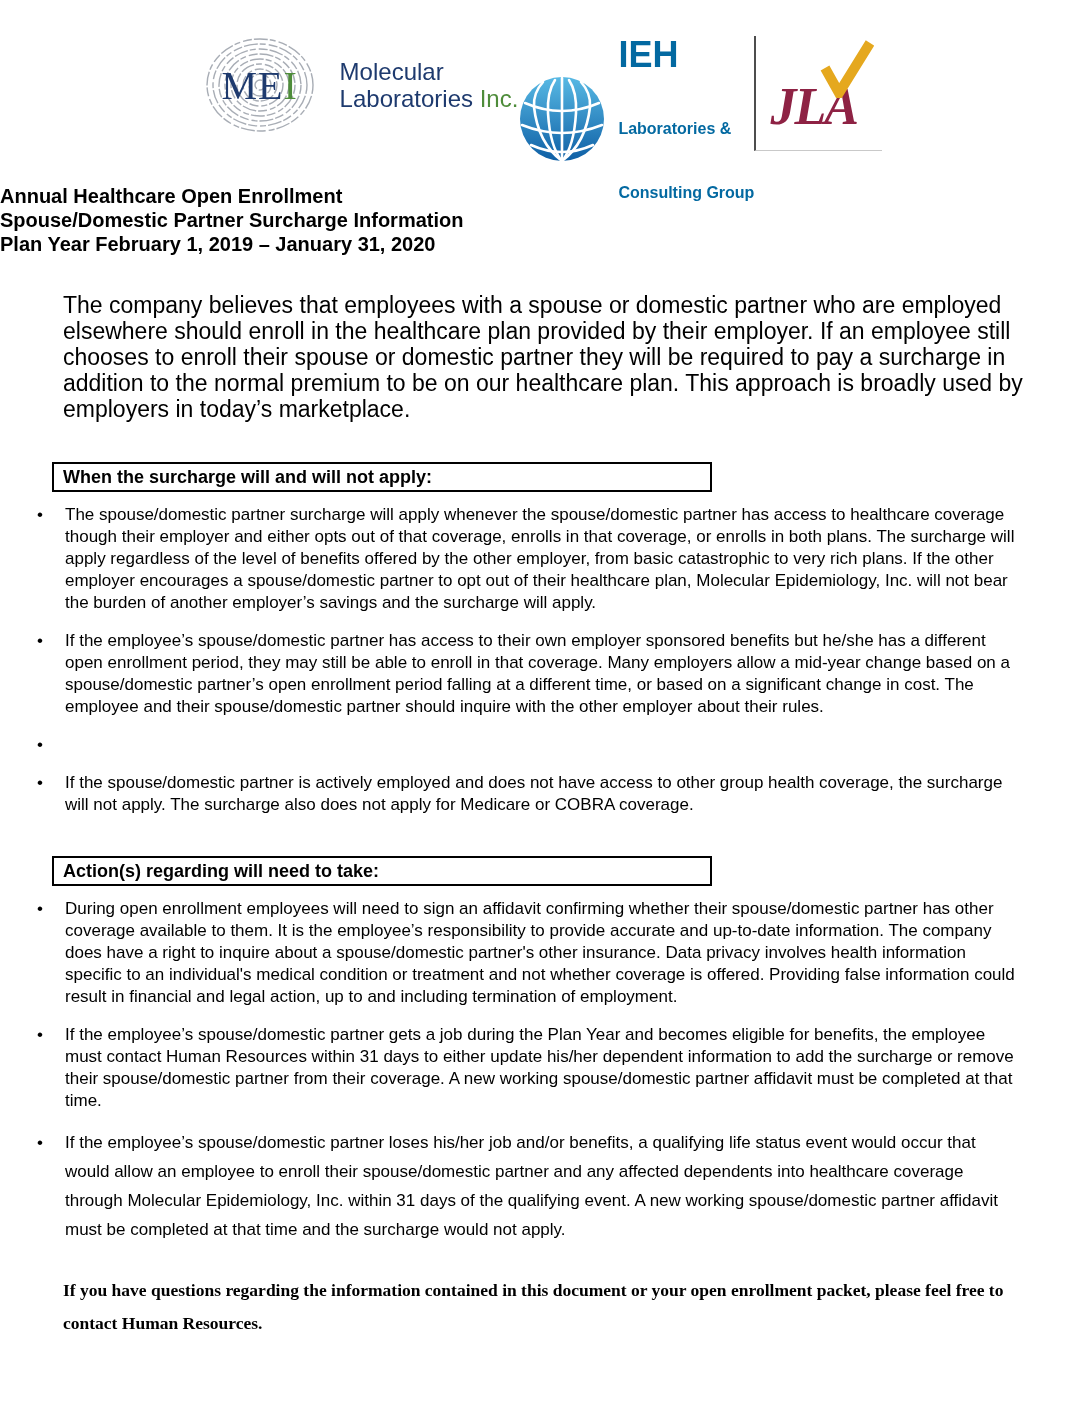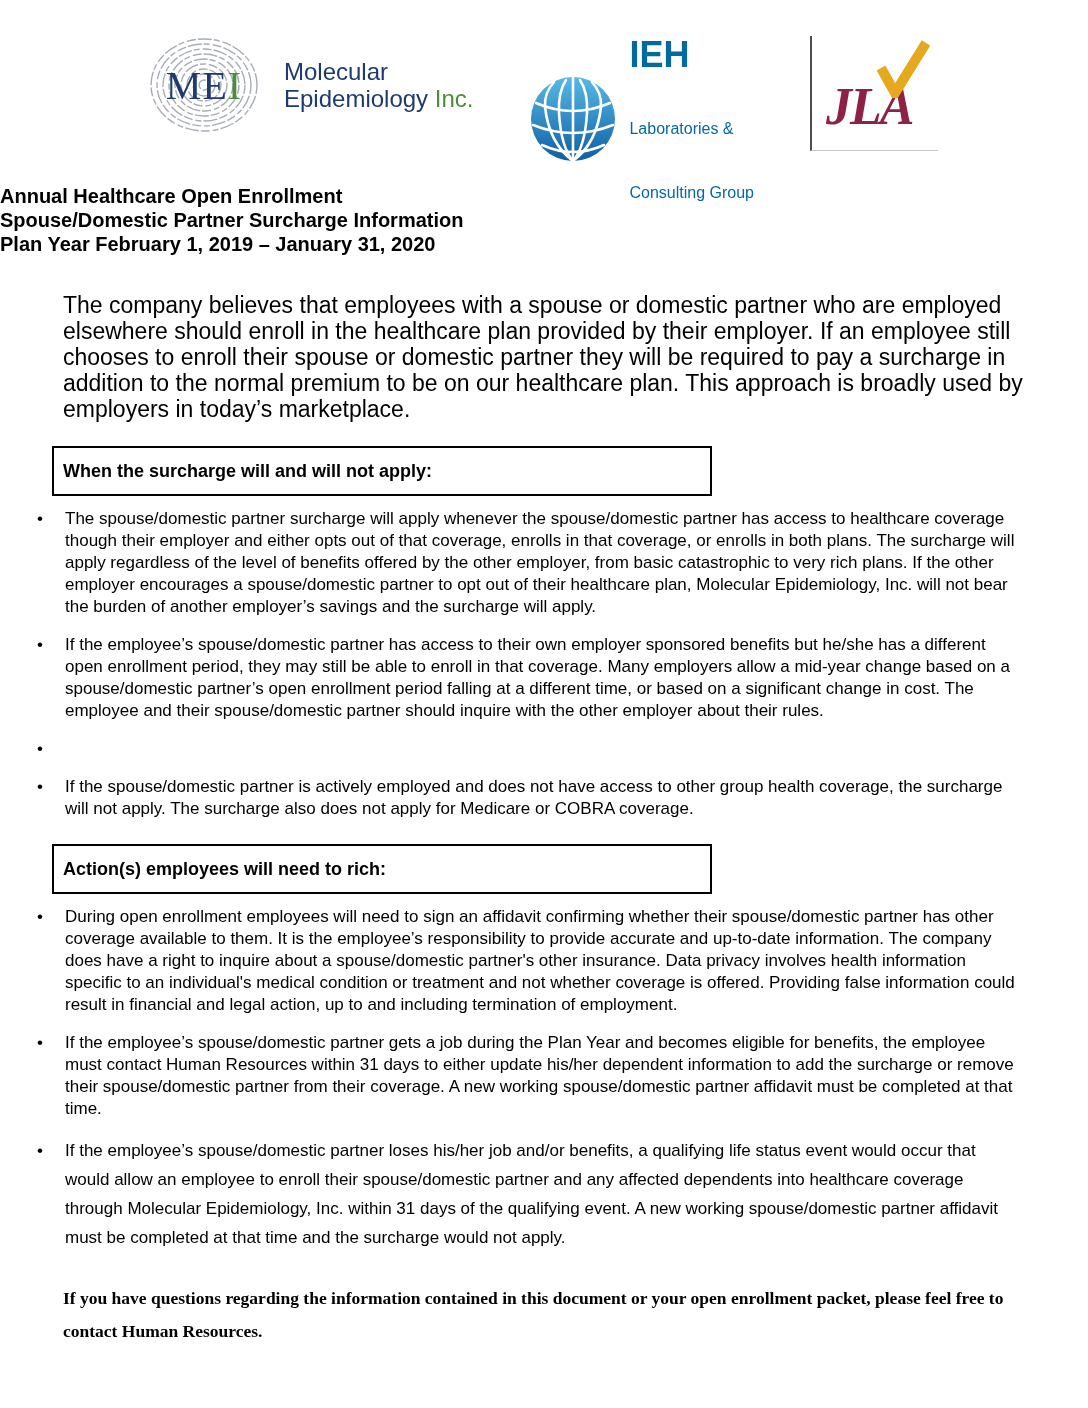--- a/index.html
+++ b/index.html
@@ -5,42 +5,42 @@
   html,body { margin:0; padding:0; background:#ffffff; }
   body {
     width:1088px; height:1408px;
     font-family:"Liberation Sans","DejaVu Sans",sans-serif;
     color:#000; position:relative; overflow:hidden;
   }
   .page { position:relative; width:1088px; height:1408px; }
 
   
   .logos {
-    display:flex; justify-content:space-between; align-items:flex-start;
+    display:flex; justify-content:center; align-items:flex-start;
     margin:36px 150px 0 148px; height:118px;
   }
   .logo { display:flex; align-items:center; }
 
   
   .mei-mark { position:relative; width:112px; height:98px; flex:none; }
   .mei-mark-text {
     position:absolute; left:0; top:0; width:112px; height:98px;
     display:flex; align-items:center; justify-content:center;
     font-family:"Liberation Serif","DejaVu Serif",serif;
     font-size:40px; letter-spacing:1px;
   }
   .mei-name { margin-left:24px; font-weight:normal; line-height:27px; font-size:24px; }
   .navy { color:#1e3a6e; }
   .green { color:#4e8c3a; }
 
   
   .ieh-globe { flex:none; }
   .ieh-text { margin-left:12px; color:#0369a1; }
   .ieh-name { font-size:36px; font-weight:bold; line-height:38px; }
-  .ieh-sub  { font-size:16px; font-weight:normal; line-height:19px;margin-top:45px; }
+  .ieh-sub  { font-size:16px; font-weight:bold; line-height:19px;margin-top:45px; }
 
   
   .jla {
     position:relative; width:118px; height:114px;
     border-left:2px solid #4d4d4d; border-bottom:1px solid #c9c9c9;
     display:block;
     padding-left:8px;
   }
   .jla-text {
     position:absolute; left:14px; bottom:14px;
@@ -56,22 +56,22 @@
     font-weight:bold; font-size:20px; line-height:24px;
   }
 
   
   .intro {
     margin:36px 64px 0 63px;
     font-size:23px; line-height:26px;
   }
 
   .section-heading {
-    margin:24px 0 0 52px; width:638px;
-    border:2px solid #000; padding:11px 9px;
+    margin:40px 0 0 52px; width:638px;
+    border:2px solid #000; padding:1px 9px;
     font-weight:bold; font-size:18px; line-height:24px;
   }
 
   ul.bullets { list-style:none; margin:12px 0 10px 0; padding:0; }
   ul.bullets li {
     display:flex; margin-bottom:16px;
     font-size:17px; line-height:22px;
     padding-right:66px;
   }
   ul.bullets .dot { width:28px; margin-left:37px; flex:none; }
@@ -105,21 +105,21 @@
             <ellipse cx="56" cy="49" rx="5" ry="5"></ellipse>
           </g>
         </svg>
         <div class="mei-mark-text">
             <span class="navy">ME</span>
             <span class="green">I</span>
           </div>
       </div>
       <div class="mei-name">
         <div class="navy">Molecular</div>
-        <div><span class="navy">Epidemiology</span><span class="green"> Inc.</span></div>
+        <div><span class="navy">Laboratories</span><span class="green"> Inc.</span></div>
       </div>
     </div>
 
     <div class="logo">
       <svg class="ieh-globe" width="88" height="92" viewBox="0 0 88 92">
         <defs>
           <linearGradient id="iehg" x1="0" y1="0" x2="0" y2="1">
             <stop offset="0" stop-color="#58b9e4"></stop>
             <stop offset="1" stop-color="#0e5fa5"></stop>
           </linearGradient>
@@ -176,21 +176,21 @@
     <li>
       <span class="dot">•</span>
     </li>
     <li>
       <span class="dot">•</span>
       <span class="btext">If the spouse/domestic partner is actively employed and does not have access to other group health coverage, the surcharge will not apply. The surcharge also does not apply for Medicare or COBRA coverage.</span>
     </li>
   </ul>
 
   <div class="section-heading">
-    <span>Action(s) employees will need to rich:</span>
+    <span>Action(s) regarding will need to take:</span>
   </div>
 
   <ul class="bullets">
     <li>
       <span class="dot">•</span>
       <span class="btext">During open enrollment employees will need to sign an affidavit confirming whether their spouse/domestic partner has other coverage available to them. It is the employee’s responsibility to provide accurate and up-to-date information. The company does have a right to inquire about a spouse/domestic partner's other insurance. Data privacy involves health information specific to an individual's medical condition or treatment and not whether coverage is offered. Providing false information could result in financial and legal action, up to and including termination of employment.</span>
     </li>
     <li>
       <span class="dot">•</span>
       <span class="btext">If the employee’s spouse/domestic partner gets a job during the Plan Year and becomes eligible for benefits, the employee must contact Human Resources within 31 days to either update his/her dependent information to add the surcharge or remove their spouse/domestic partner from their coverage. A new working spouse/domestic partner affidavit must be completed at that time.</span>

